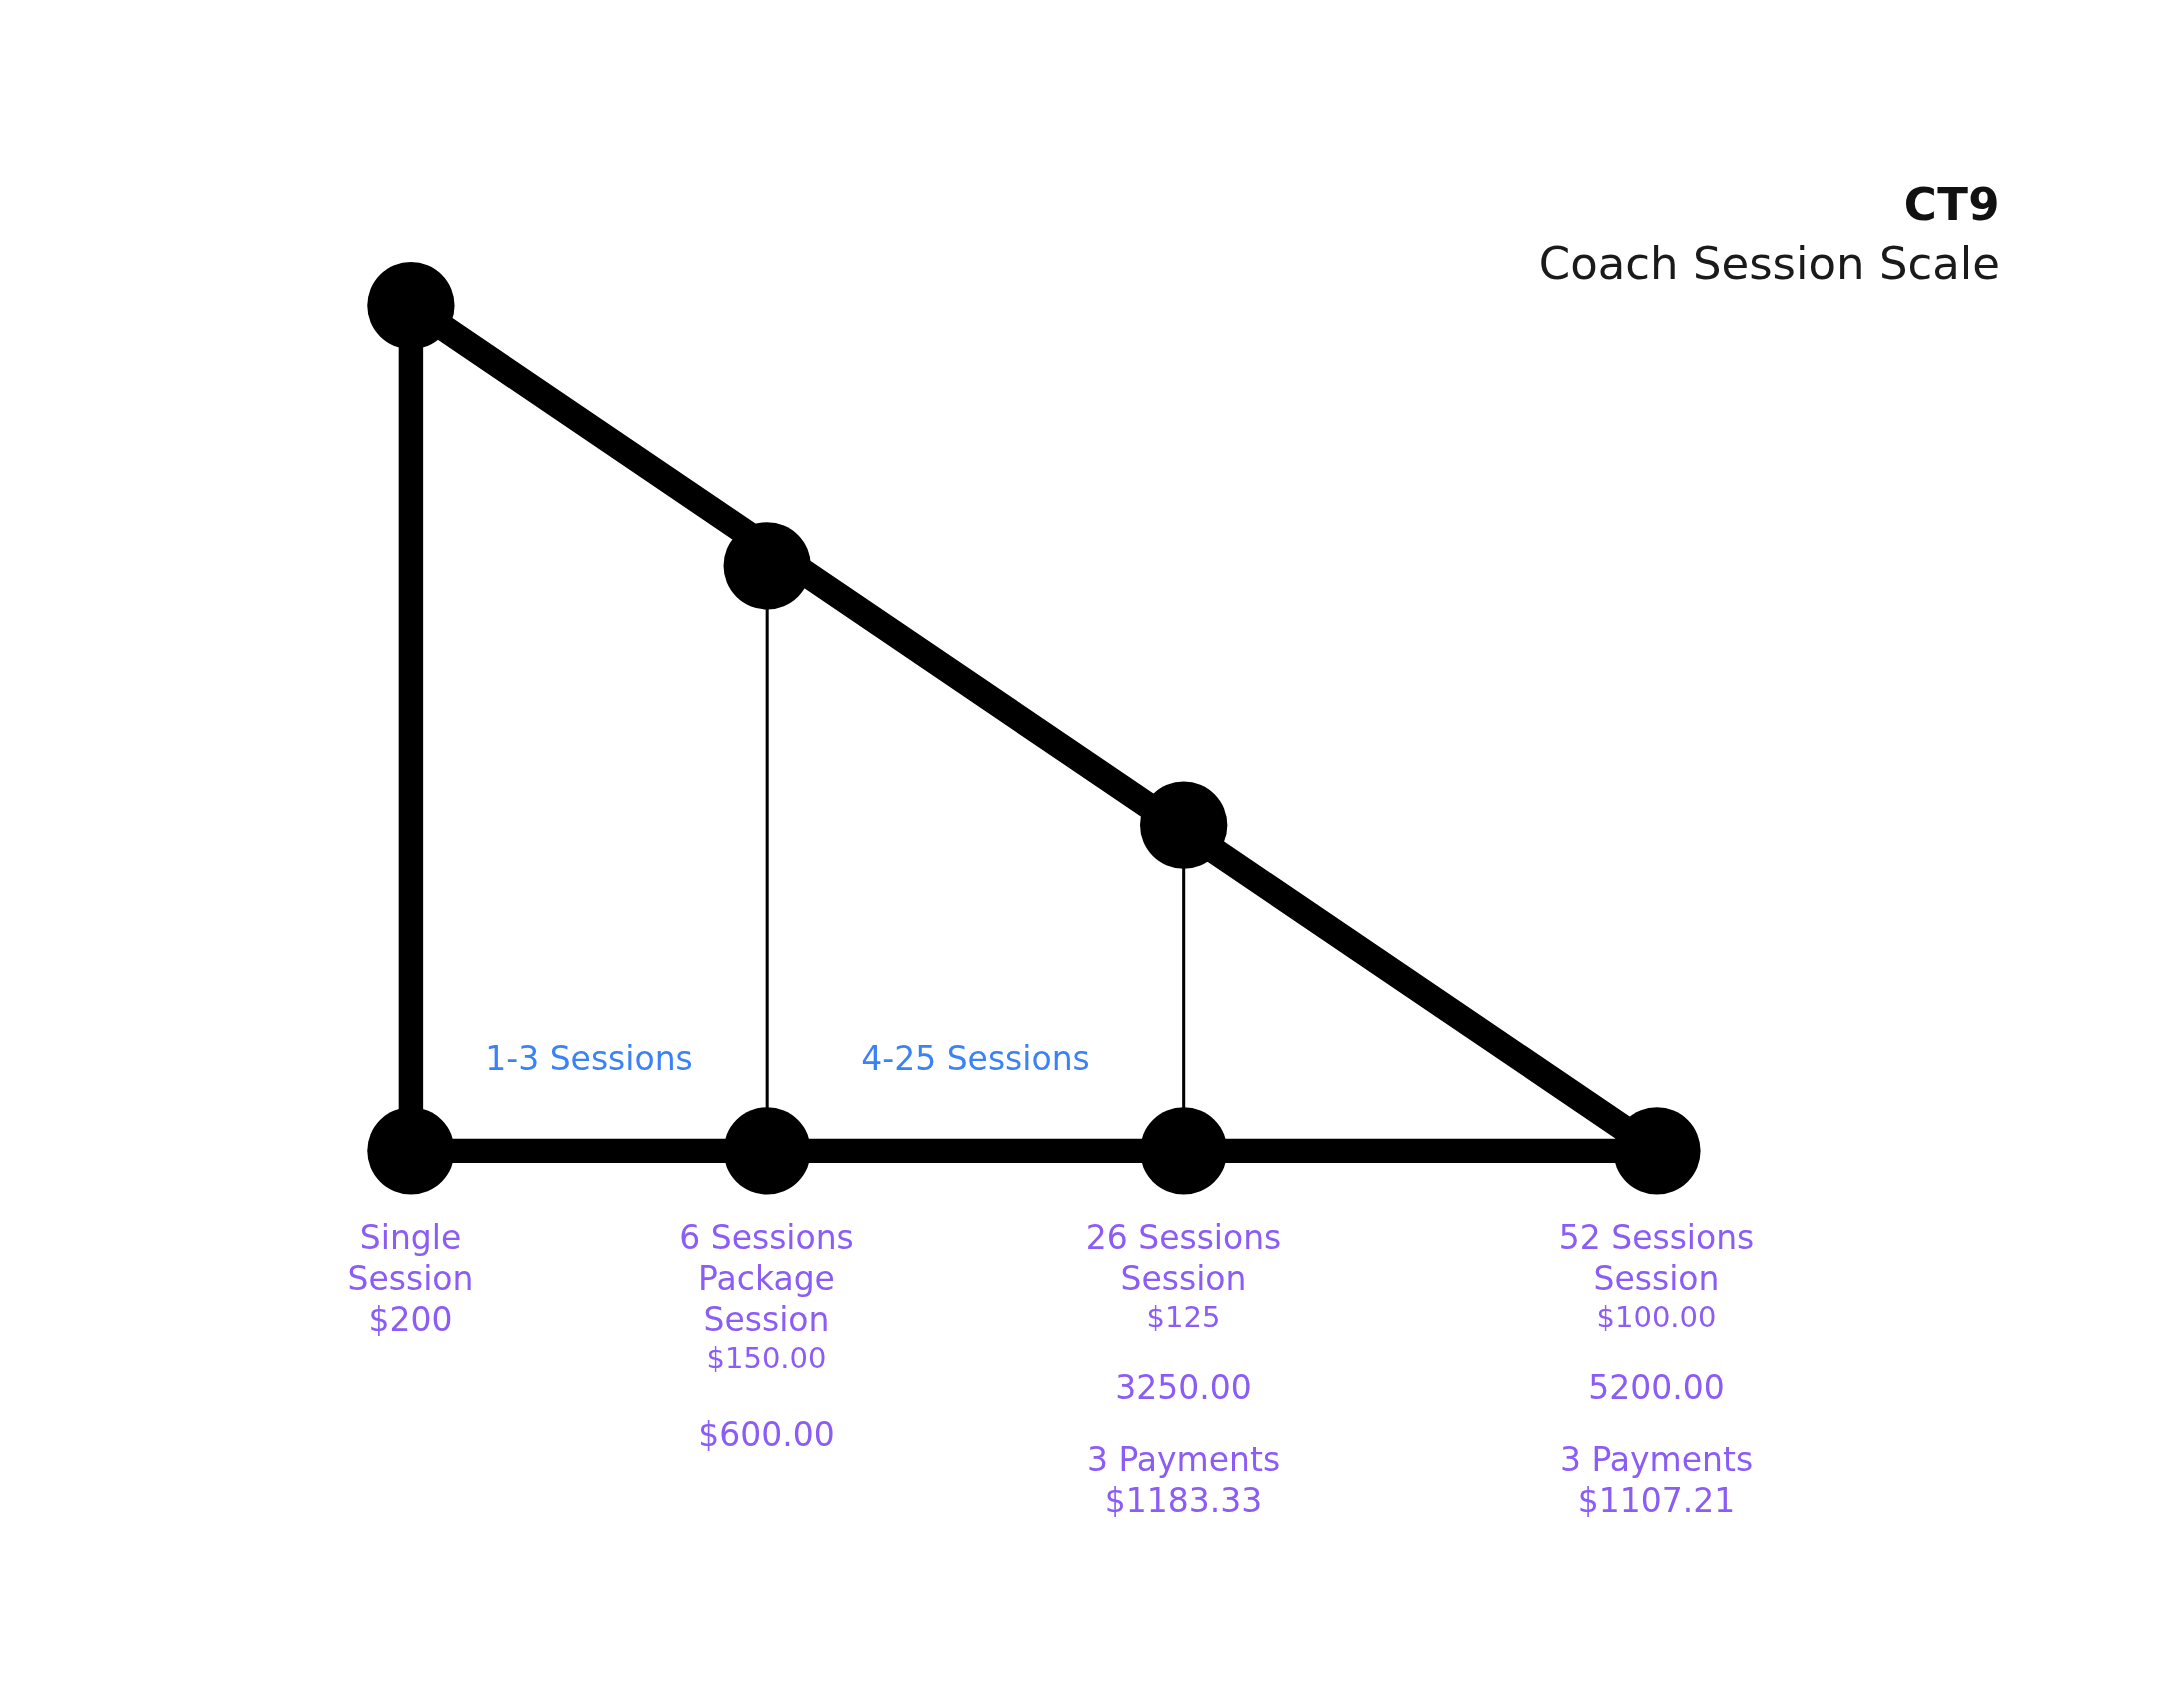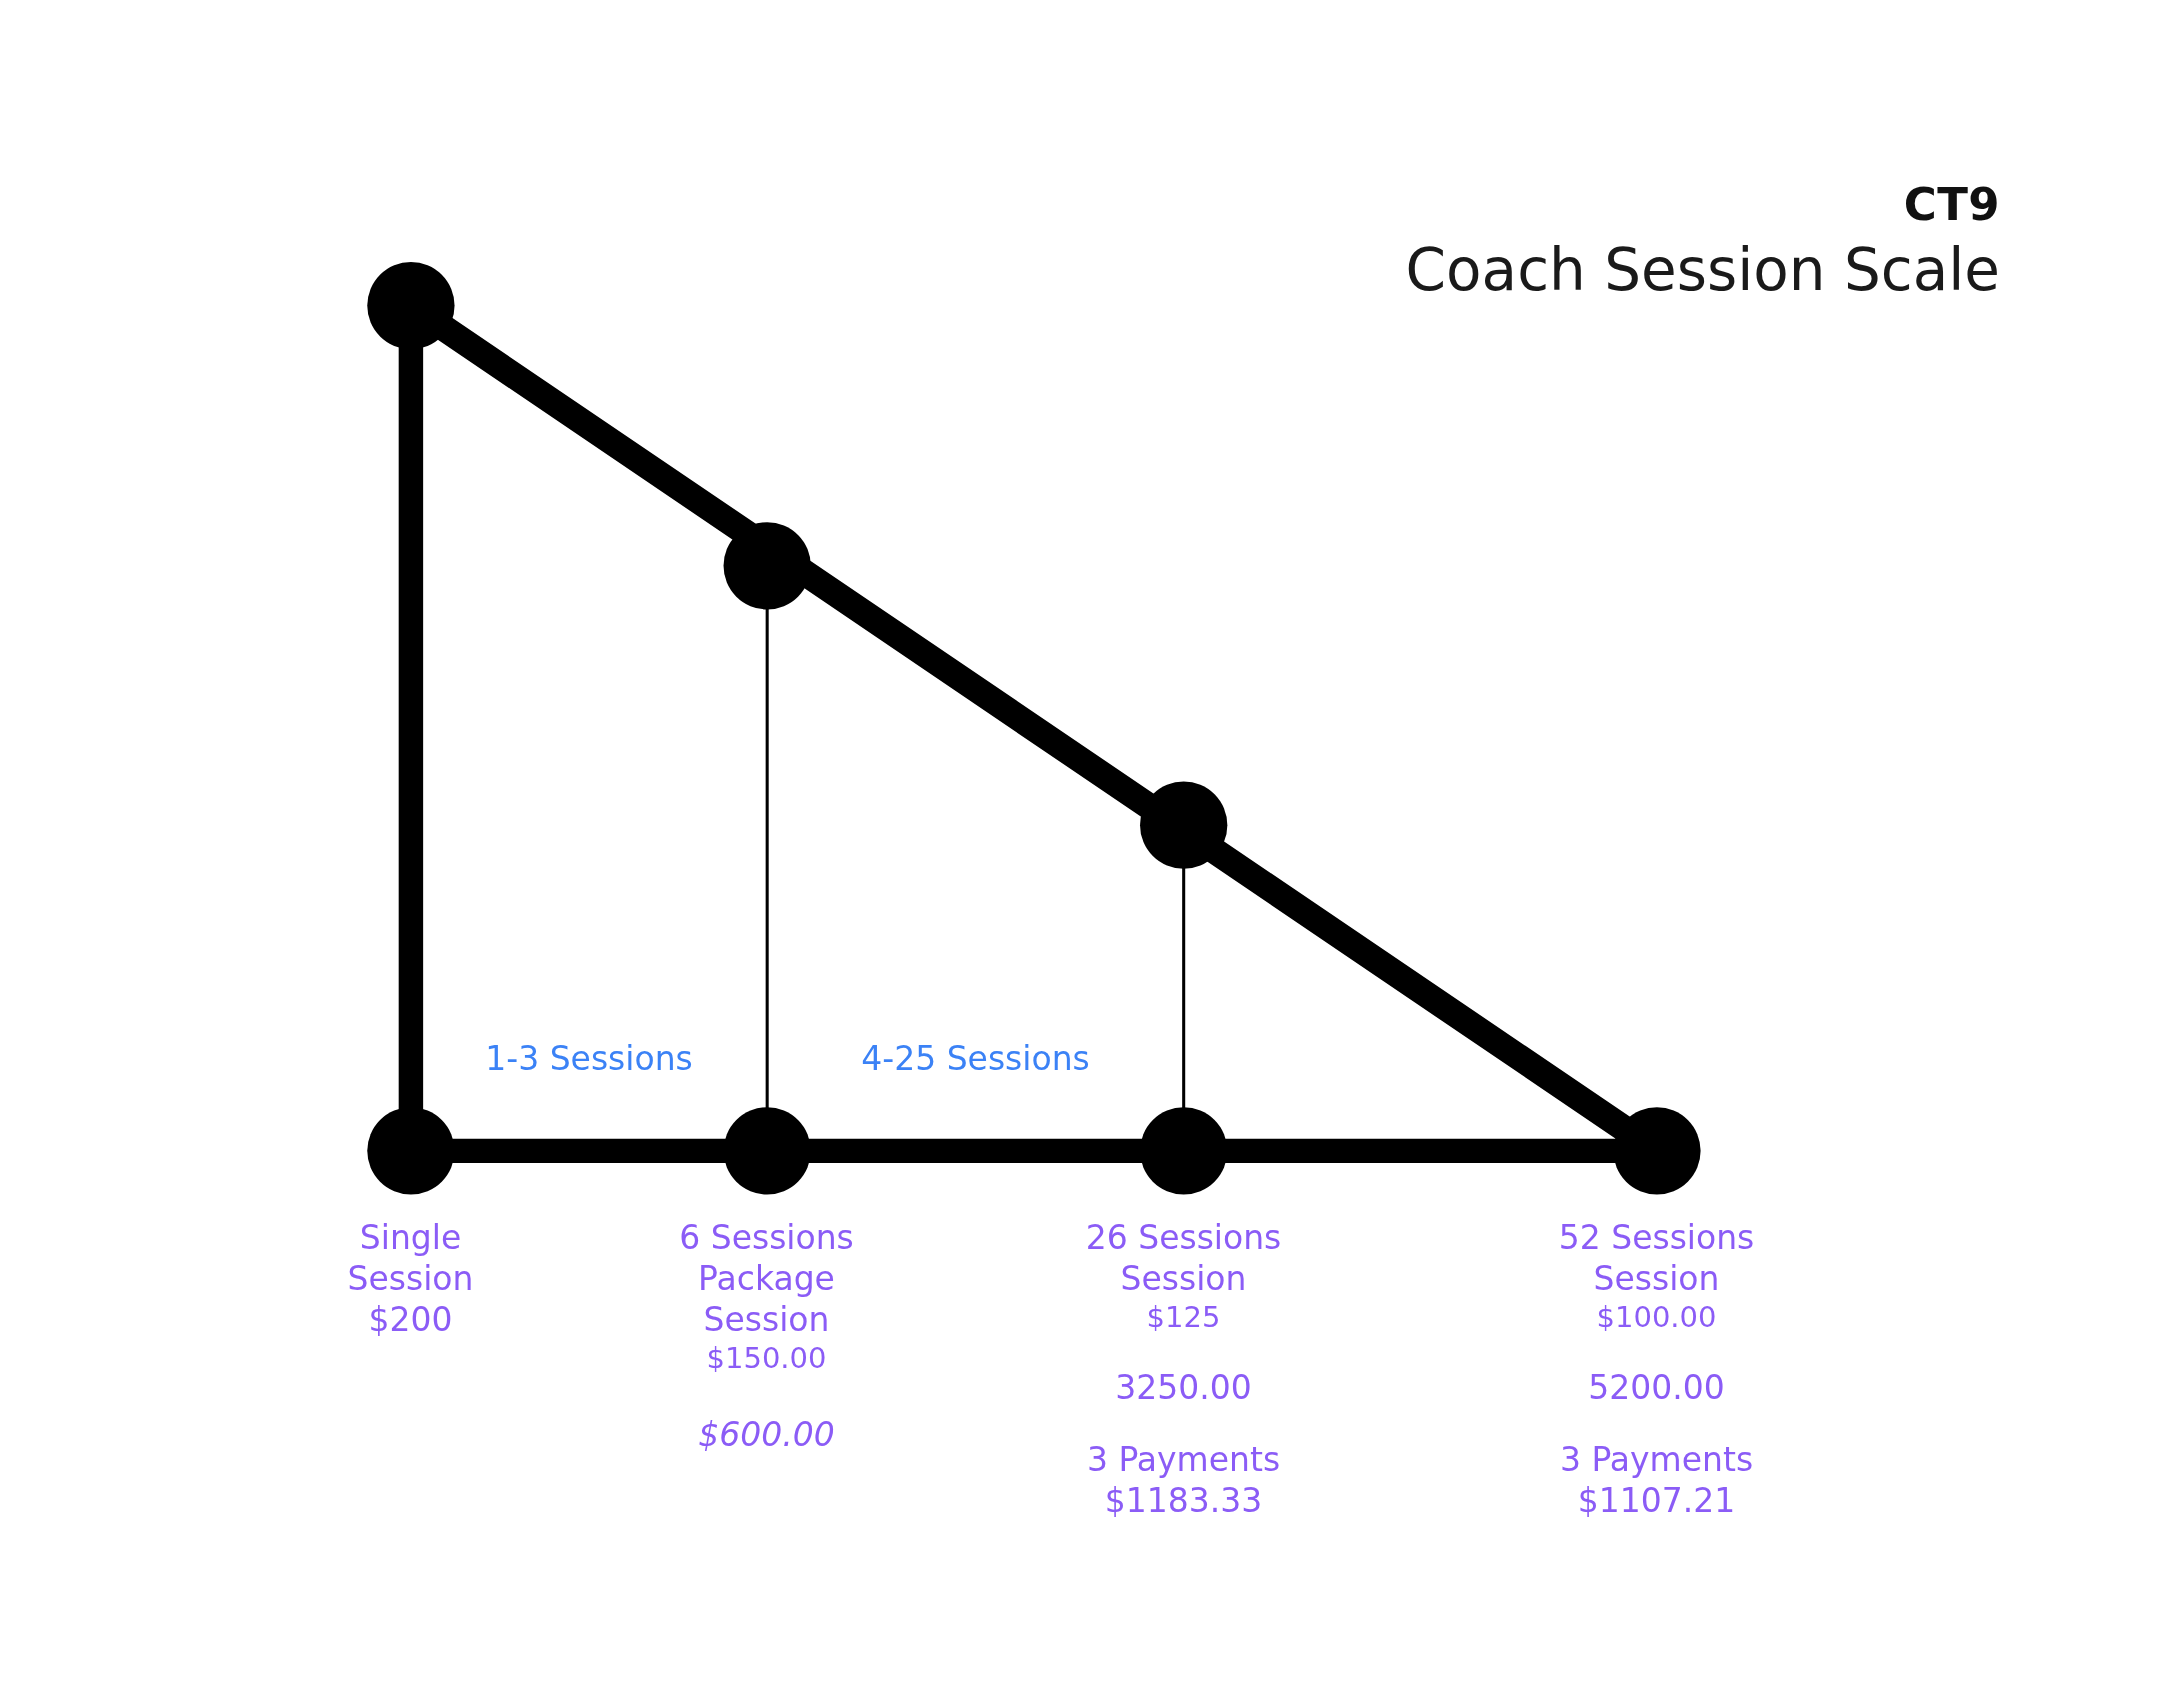--- a/index.html
+++ b/index.html
@@ -35,21 +35,21 @@
   .title-main {
     display: block;
     font-size: 45px;
     font-weight: 700;
     letter-spacing: 0.4px;
     color: #111111;
   }
   .title-sub {
     display: block;
     margin-top: 14px;
-    font-size: 58px;
+    font-size: 45px;
     font-weight: 400;
     letter-spacing: 0px;
     color: #1a1a1a;
   }
 
   
   .chart-svg {
     position: absolute;
     left: 0;
     top: 0;
@@ -87,21 +87,20 @@
     white-space: nowrap;
   }
   .node-label .ln.small {
     font-size: 29px;
   }
   .node-label .ln.spacer-before {
     margin-top: 39px;
   }
   .node-label .ln.spacer-before-lg {
     margin-top: 45px;
-    font-style: italic;
   }
 
   #node-label-0 { left: 236px;  width: 349px; }
   #node-label-1 { left: 592px;  width: 349px; }
   #node-label-2 { left: 1009px; width: 349px; }
   #node-label-3 { left: 1482px; width: 349px; }
 </style>
 </head>
 <body>
 

